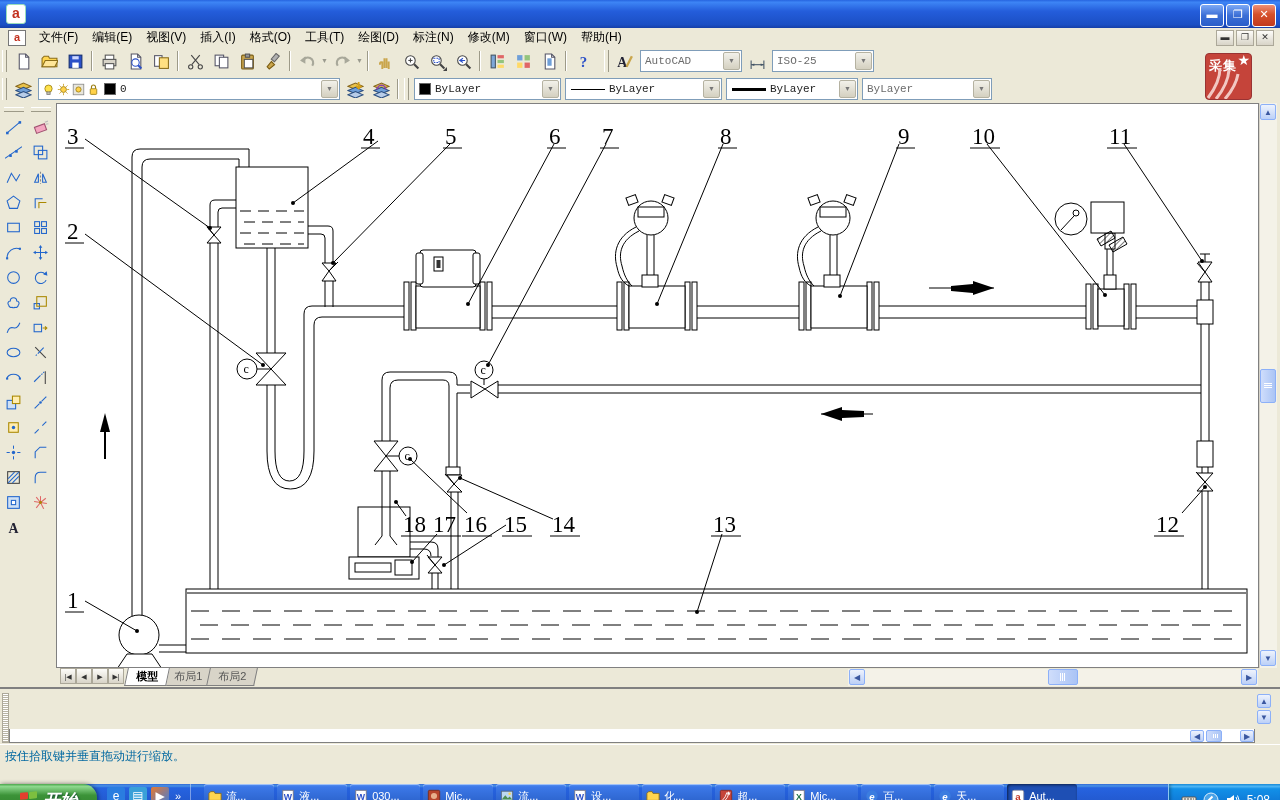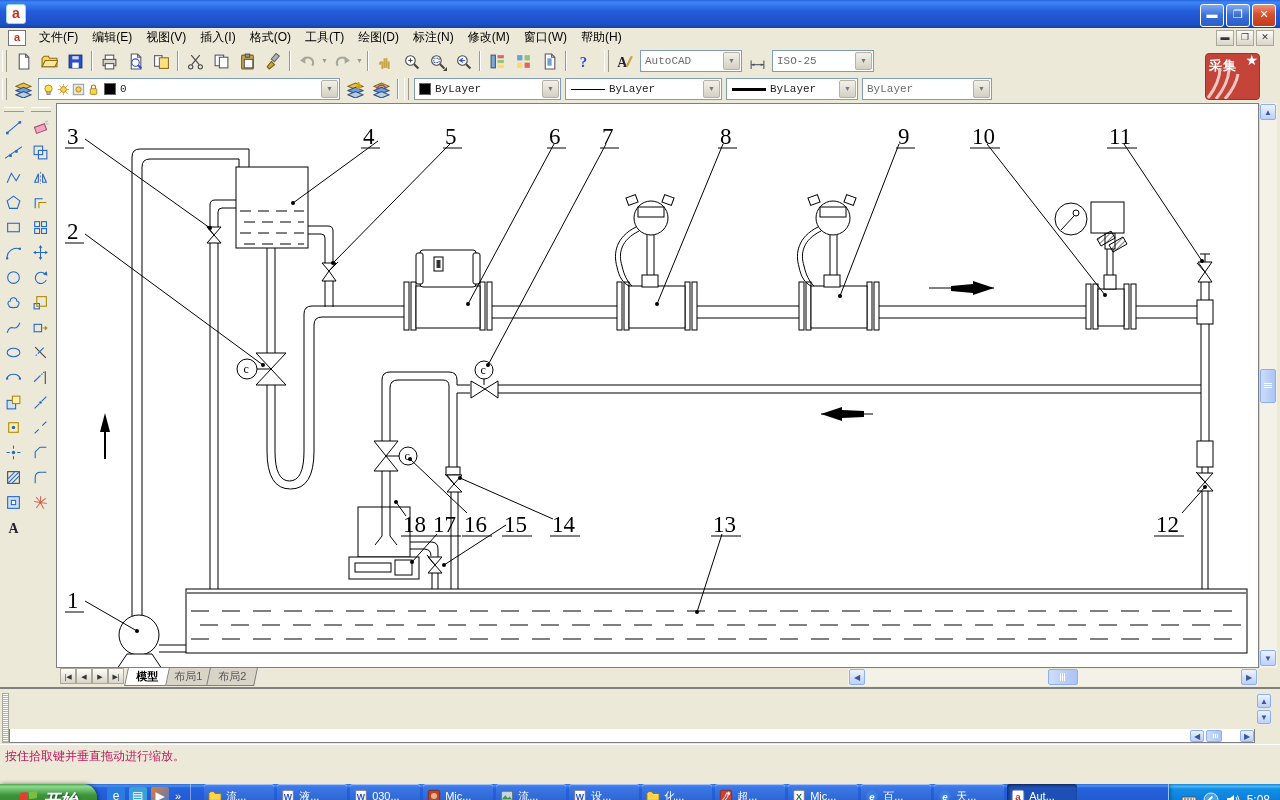--- a/index.html
+++ b/index.html
@@ -43,21 +43,21 @@
   .combo .carr{width:15px;height:16px;margin-right:1px;background:linear-gradient(180deg,#f2f1ea,#d4d0c0);
     border:1px solid #b5b2a1;border-radius:2px;font-size:7px;color:#777;text-align:center;line-height:15px;}
   .combo.dark .cval{color:#222;}
   .sw{width:10px;height:10px;background:#000;margin-left:4px;border:1px solid #666;}
   .ltline{width:34px;height:1px;background:#000;margin-left:5px;}
   .ltline.thick{height:3px;}
   .lyr-glyphs{display:flex;align-items:center;gap:2px;padding-left:3px;}
   .lyr-glyphs svg{width:13px;height:13px;}
   
   #redlogo{position:absolute;left:1205px;top:53px;width:45px;height:45px;background:#c5443a;
-    border-radius:4px;border:1px solid #933;overflow:hidden;z-index:5;padding-left:8px;}
+    border-radius:4px;border:1px solid #933;overflow:hidden;z-index:5;}
   #redlogo .cj{position:absolute;left:3px;top:3px;color:#fff;font-size:13px;font-weight:bold;letter-spacing:1px;}
   #redlogo .star{position:absolute;right:1px;top:-2px;color:#fff;font-size:14px;}
   
   #work{position:absolute;left:0;top:103px;width:1280px;height:565px;background:#ece9d8;}
   .sidebar{position:absolute;left:0;top:0;width:56px;height:565px;display:flex;}
   .scol{width:27px;display:flex;flex-direction:column;align-items:center;padding-top:2px;}
   .scol .hgrip{width:20px;height:3px;border-top:1px solid #fff;border-bottom:1px solid #9d9a88;margin:2px 0 3px;}
   .sbtn{width:24px;height:23px;display:flex;align-items:center;justify-content:center;border:1px solid transparent;border-radius:2px;}
   .sbtn svg{width:17px;height:17px;}
   #canvas{position:absolute;left:56px;top:0;width:1203px;height:565px;background:#fff;
@@ -86,21 +86,21 @@
   #cmd{position:absolute;left:0;top:687px;width:1280px;height:57px;background:#ece9d8;border-top:2px solid #808080;box-sizing:border-box;}
   #cmd .dragstrip{position:absolute;left:2px;top:4px;width:5px;height:48px;
     background:repeating-linear-gradient(180deg,#fff 0 1px,#b8b4a4 1px 2px);border:1px solid #aca899;}
   #cmd .histbox{position:absolute;left:9px;top:3px;width:1246px;height:36px;background:#fff;
     border:1px solid #000;font-family:"DejaVu Sans Mono","Liberation Mono",monospace;
     font-size:12px;color:#000;line-height:16px;padding:1px 3px;box-sizing:border-box;white-space:pre;overflow:hidden;}
   #cmd .inputbox{position:absolute;left:9px;top:40px;width:1246px;height:14px;background:#fff;
     border:1px solid #808080;border-top:none;box-sizing:border-box;}
   
   #status{position:absolute;left:0;top:744px;width:1280px;height:24px;background:#ece9d8;
-    border-top:1px solid #fff;font-size:12px;color:#be185d;display:flex;align-items:center;padding-left:5px;box-sizing:border-box;}
+    border-top:1px solid #fff;font-size:12px;color:#0369a1;display:flex;align-items:center;padding-left:5px;box-sizing:border-box;}
   
   #taskbar{position:absolute;left:0;top:784px;width:1280px;height:32px;
     background:linear-gradient(180deg,#3168d5 0%,#4993e6 6%,#2663e0 12%,#2258cd 60%,#1941a5 100%);display:flex;align-items:flex-start;border-radius:16px;}
   #startbtn{height:32px;width:97px;border-radius:0 14px 14px 0;
     background:linear-gradient(180deg,#4ca64c 0%,#8ed98e 8%,#3c9338 35%,#2f7d2b 90%,#255f22 100%);
     box-shadow:1px 0 4px rgba(0,0,0,.5);display:flex;align-items:center;justify-content:center;gap:5px;
     color:#fff;font-size:17px;font-weight:bold;font-style:italic;text-shadow:1px 1px 2px #143;}
   .flag{width:18px;height:16px;display:grid;grid-template-columns:8px 8px;grid-gap:1px;transform:skewY(-6deg);}
   .flag i{display:block;height:7px;border-radius:1px;}
   .ql{display:flex;align-items:center;gap:4px;padding:0 6px 0 10px;}

